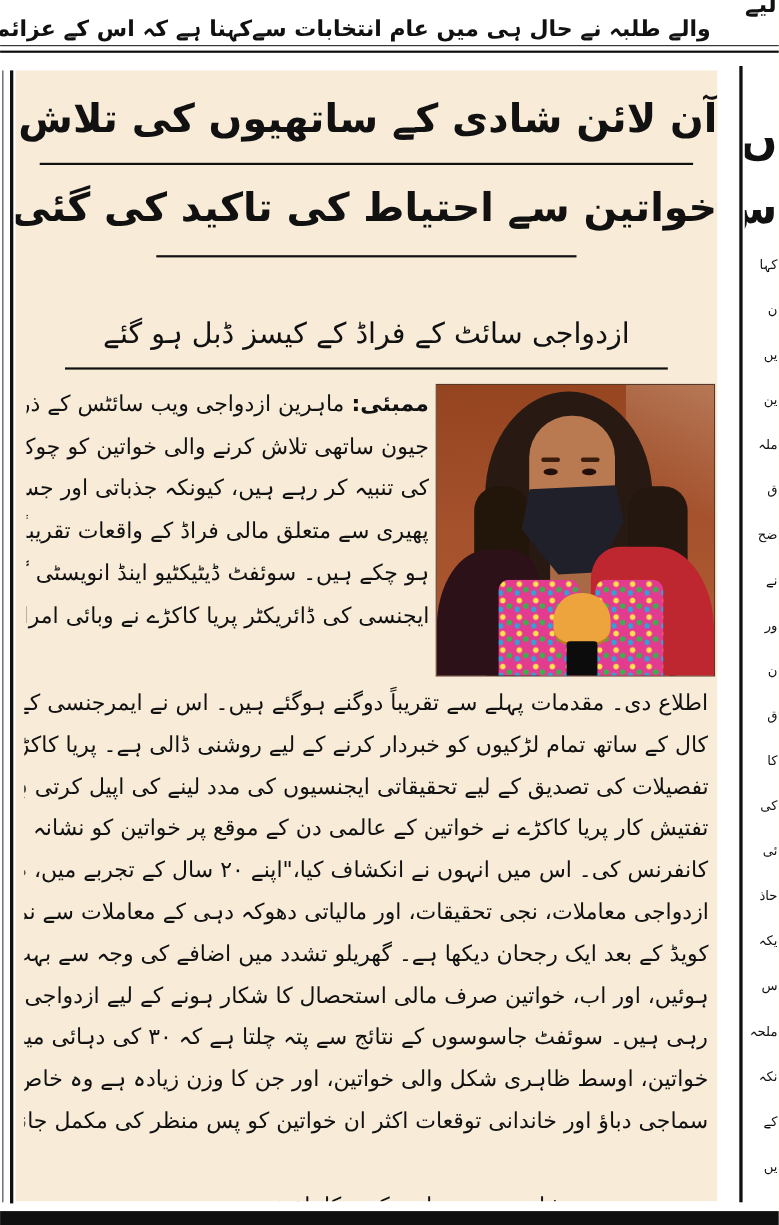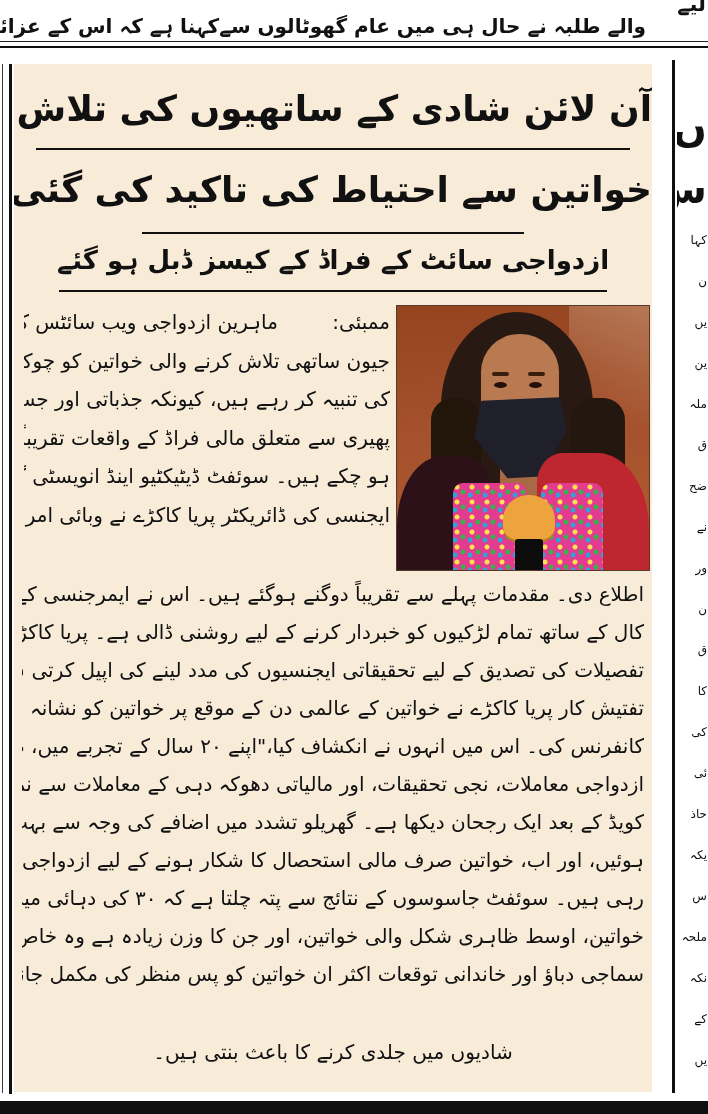--- a/index.html
+++ b/index.html
@@ -43,38 +43,38 @@
   .headline{
     text-align:center;font-weight:800;font-size:36px;line-height:74px;height:74px;
     margin-top:8px;white-space:nowrap;overflow:hidden;
   }
   .headline.second{line-height:80px;height:80px;margin-top:0;}
   .hl-underline{border-top:2.5px solid #111;margin:2px auto 0;}
   .u1{width:93%;}
   .u2{width:60%;}
   .u3{width:86%;border-top-width:2px;}
   .subheadline{
-    text-align:center;font-weight:700;font-size:26px;line-height:52px;height:54px;
-    white-space:nowrap;overflow:hidden;
+    text-align:center;font-weight:400;font-size:26px;line-height:52px;height:54px;
+    white-space:nowrap;overflow:hidden;margin-top:44px;
   }
   
   .body-region{position:relative;margin-top:2px;height:790px;direction:rtl;}
   .bline{
     font-size:20px;line-height:38.5px;height:38.5px;overflow:hidden;
     text-align:justify;text-align-last:justify;white-space:nowrap;
   }
   .narrow-col{position:absolute;top:9px;right:262px;left:10px;}
   .full-col{position:absolute;top:281px;left:8px;right:8px;}
   .full-col .bline{line-height:38px;height:38px;}
   .closing{
     position:absolute;top:739px;left:8px;right:8px;
     font-size:20px;line-height:38px;height:38px;
     text-align:center;text-align-last:center;
   }
-  .dateline{font-weight:400;margin-left:48px;}
+  .dateline{font-weight:700;}
   
   .photo{
     position:absolute;top:11px;right:2px;width:254px;height:266px;
     background:linear-gradient(175deg,#94441f 0%,#a4512c 45%,#b25d33 100%);
     border:1px solid #553a2a;box-sizing:border-box;overflow:hidden;
   }
   .photo *{position:absolute;}
   .ph-light{right:0;top:0;width:80px;height:150px;
     background:linear-gradient(200deg,rgba(243,213,186,.35),rgba(243,213,186,0) 70%);}
   .ph-hair{left:44px;top:6px;width:152px;height:202px;background:#281a12;
@@ -106,21 +106,21 @@
   .ph-mic-foam{left:106px;top:189px;width:52px;height:48px;background:#eda43d;
     border-radius:25px 25px 16px 16px;border-bottom:3px solid #c07c1e;box-sizing:border-box;}
   .ph-mic-stem{left:118px;top:233px;width:28px;height:33px;background:#0c0c0c;border-radius:3px 3px 0 0;}
   
   .bottom-bar{position:absolute;left:0;right:0;bottom:0;height:13px;background:#0f0f0f;}
 </style>
 </head>
 <body>
 
 <div class="strip">
-  <span>والے طلبہ نے حال ہی میں عام گھوٹالوں سے</span>
+  <span>والے طلبہ نے حال ہی میں عام انتخابات سے</span>
   <span>کہنا ہے کہ اس کے عزائم پرامن ہیں۔ 17</span>
   <span class="strip-corner">لیے</span>
 </div>
 <div class="double-rule"></div>
 
 <div class="edge-line-outer"></div>
 <div class="edge-line-inner"></div>
 <div class="right-col-rule"></div>
 
 <div class="side-frags">

